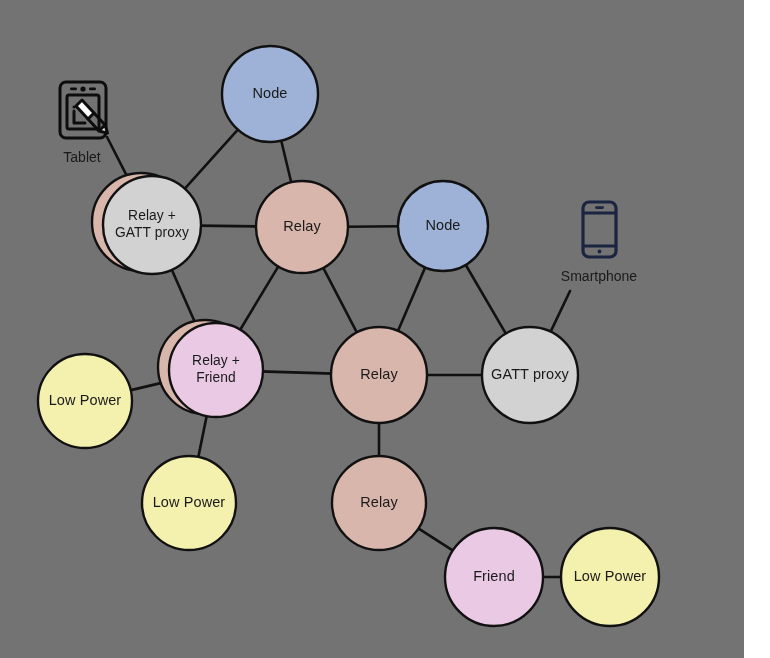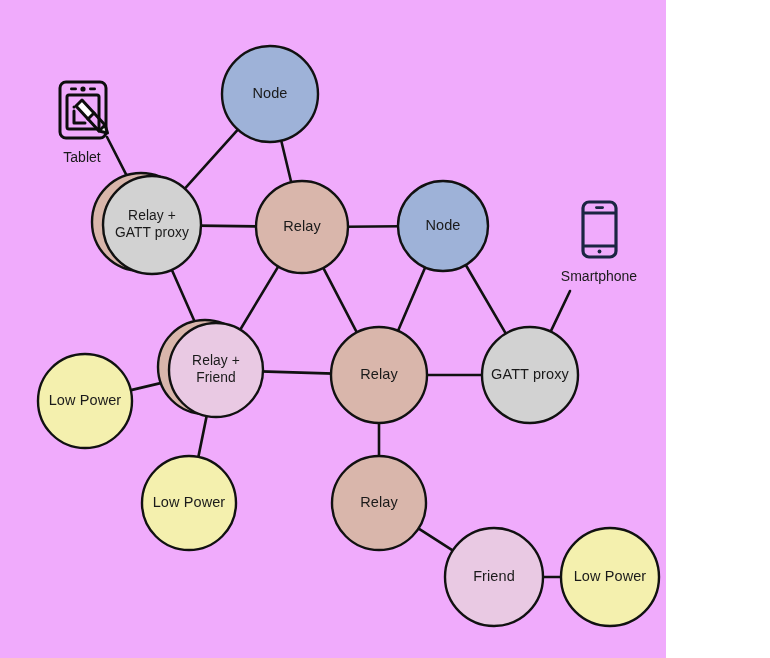--- a/index.html
+++ b/index.html
@@ -8,23 +8,23 @@
     background: #ffffff;
   }
   body {
     width: 770px;
     height: 658px;
     font-family: "Liberation Sans", sans-serif;
     overflow: hidden;
   }
   #diagram-root {
     position: relative;
-    width: 666px;
+    width: 744px;
     height: 658px;
-    background: #f0abfc;
+    background: #737373;
   }
   svg#mesh-svg {
     display: block;
     width: 770px;
     height: 658px;
   }
   .edge-line {
     stroke: #111111;
     stroke-width: 2.6;
     stroke-linecap: round;

